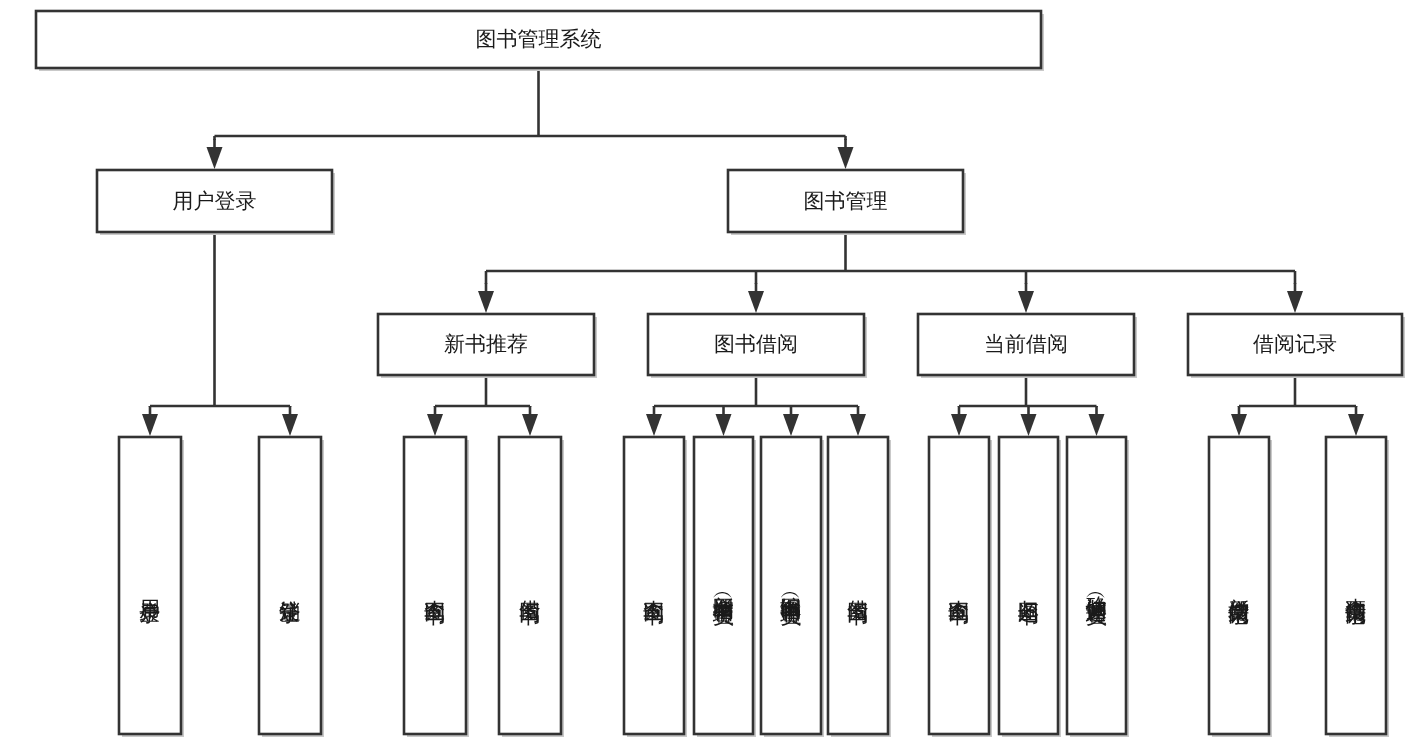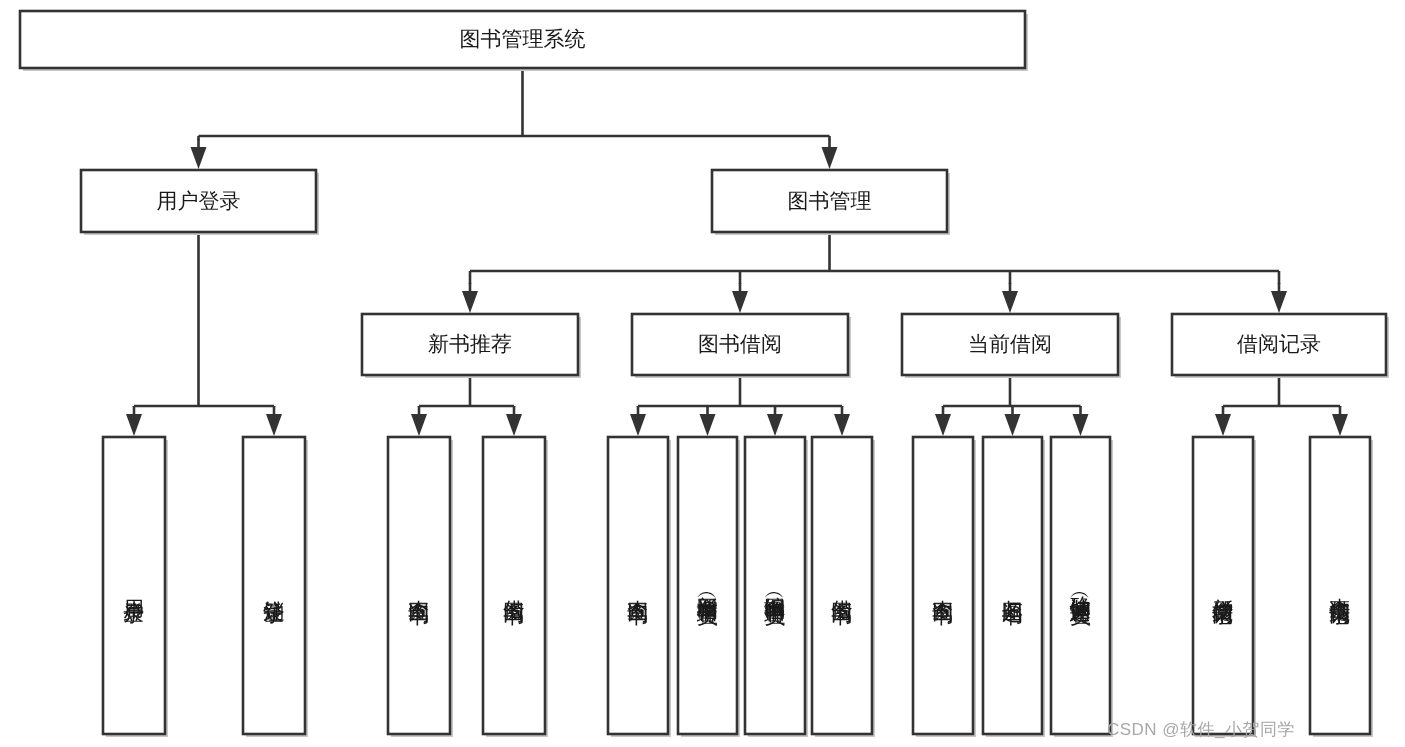--- a/index.html
+++ b/index.html
@@ -12,20 +12,21 @@
     width: 1405px;
     height: 747px;
     font-family: "Liberation Sans", "DejaVu Sans", sans-serif;
     overflow: hidden;
   }
   #diagram-root {
     position: relative;
     width: 1305px;
     height: 747px;
     background: #ffffff;
+    margin-left: 16px;
   }
   svg#tree-svg {
     position: absolute;
     left: 0;
     top: 0;
     width: 1405px;
     height: 747px;
     display: block;
   }
   .node-box {
@@ -222,15 +223,14 @@
       <div class="vert-label" style="left: 678px; top: 437px; width: 59px; height: 297px;">新增图书（管理员）</div>
       <div class="vert-label" style="left: 745px; top: 437px; width: 60px; height: 297px;">编辑图书（管理员）</div>
       <div class="vert-label" style="left: 812px; top: 437px; width: 60px; height: 297px;">借阅图书</div>
       <div class="vert-label" style="left: 913px; top: 437px; width: 60px; height: 297px;">查询图书</div>
       <div class="vert-label" style="left: 983px; top: 437px; width: 59px; height: 297px;">归还图书</div>
       <div class="vert-label" style="left: 1051px; top: 437px; width: 59px; height: 297px;">确认归还（管理员）</div>
       <div class="vert-label" style="left: 1193px; top: 437px; width: 60px; height: 297px;">新增借阅记录</div>
       <div class="vert-label" style="left: 1310px; top: 437px; width: 60px; height: 297px;">查询借阅记录</div>
     </div>
 
-  <div class="watermark">CSDN @软件_小贺同学</div>
 
 </div>
 
 </body></html>

